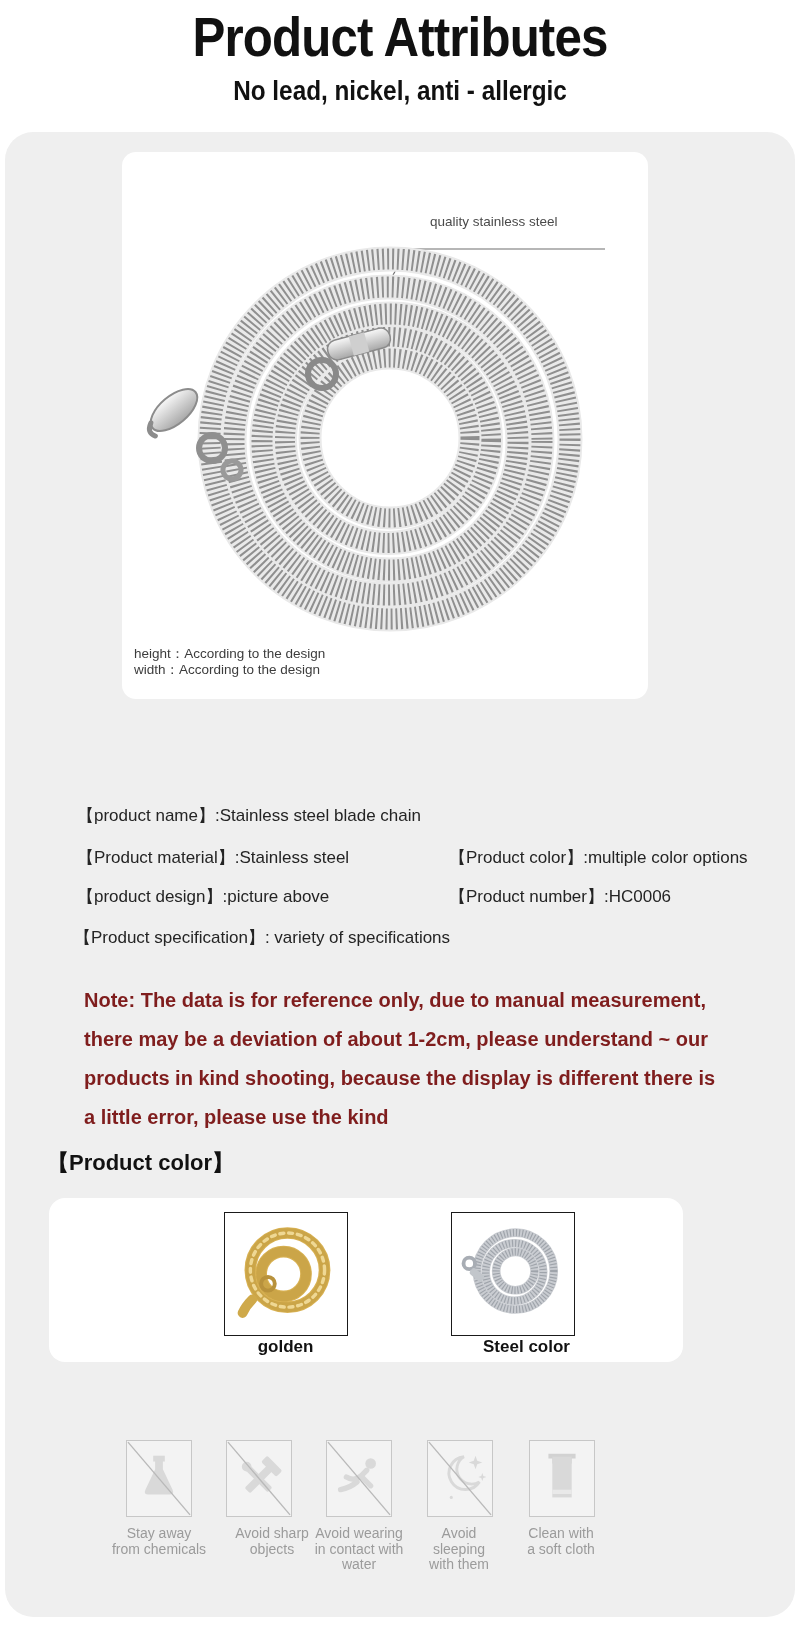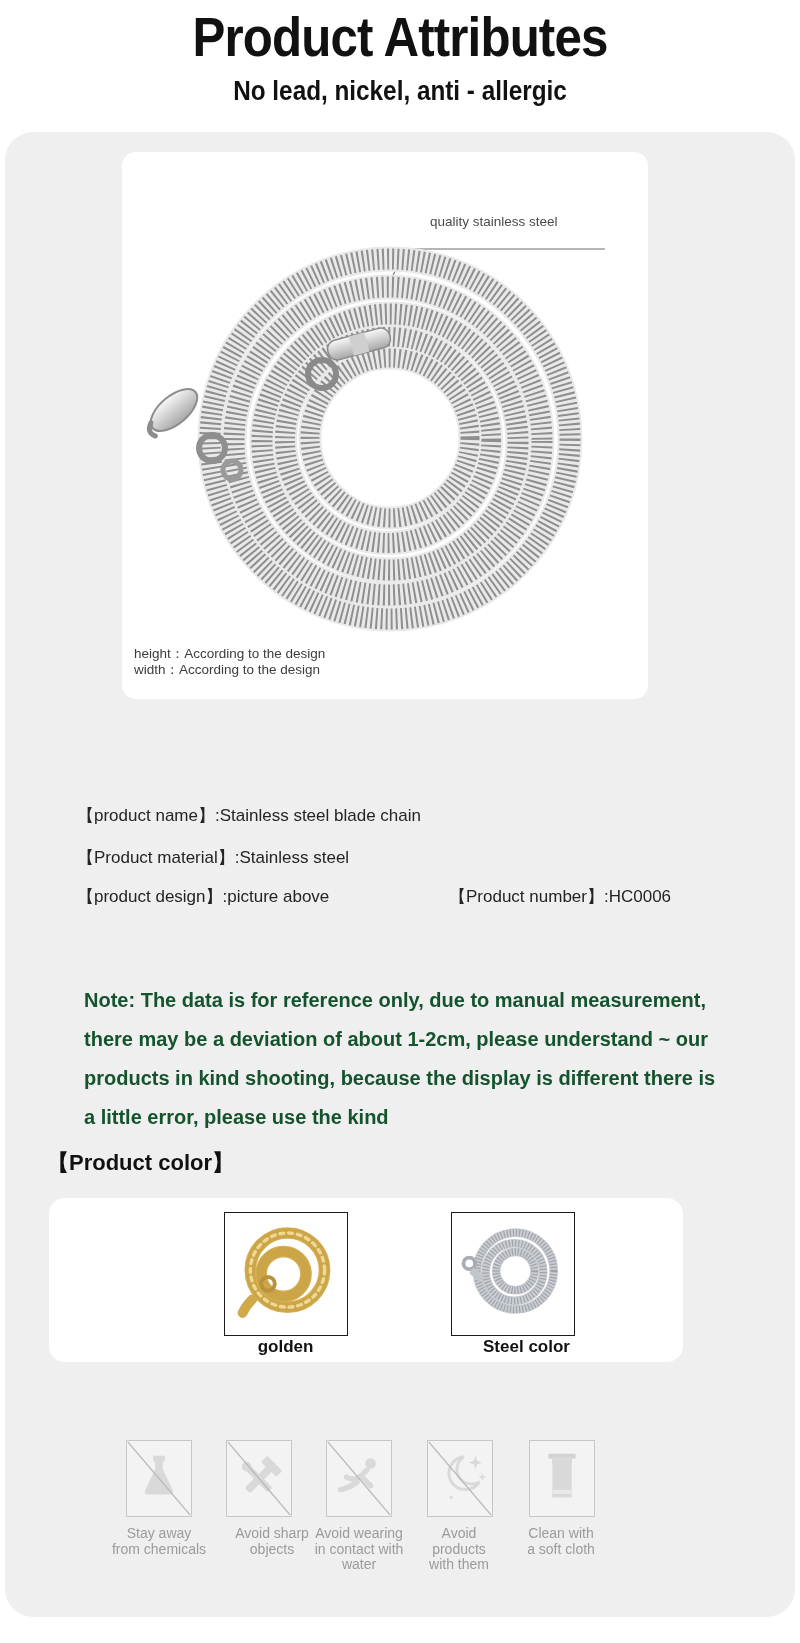--- a/index.html
+++ b/index.html
@@ -21,21 +21,21 @@
   .photo-svg{position:absolute;left:0;top:0;}
   .annotation{position:absolute;left:308px;top:62px;font-size:13.5px;color:#4a4a4a;white-space:nowrap;}
   .dim{position:absolute;left:12px;font-size:13.5px;color:#3c3c3c;white-space:nowrap;}
   .dim.h{top:493px;} .dim.w{top:509px;}
 
   .detail{position:absolute;font-size:17px;color:#242424;white-space:nowrap;}
   .detail .lab{letter-spacing:0;} .detail .val{}
   .d1{left:72px;top:672px;} .d2{left:72px;top:714px;} .d3{left:444px;top:714px;}
   .d4{left:72px;top:753px;} .d5{left:444px;top:753px;} .d6{left:69px;top:794px;}
 
-  .note{position:absolute;left:79px;top:849px;font-size:20px;font-weight:bold;color:#14532d;
+  .note{position:absolute;left:79px;top:849px;font-size:20px;font-weight:bold;color:#7f1d1d;
         line-height:39px;}
   .note span{display:block;white-space:nowrap;}
 
   .color-heading{position:absolute;left:42px;top:1016px;font-size:22px;font-weight:bold;color:#111;white-space:nowrap;}
 
   .color-card{position:absolute;left:44px;top:1066px;width:634px;height:164px;
               background:#ffffff;border-radius:16px;}
   .swatch{position:absolute;top:14px;width:122px;height:122px;background:#ffffff;
           border:1px solid #1a1a1a;overflow:hidden;}
   .swatch.gold{left:175px;} .swatch.steel{left:402px;}
@@ -104,25 +104,31 @@
       <div class="dim h">height：According to the design</div>
       <div class="dim w">width：According to the design</div>
     </div>
 
     <div class="detail d1">
       <span class="lab">【product name】</span><span class="val">:Stainless steel blade chain</span>
     </div>
     <div class="detail d2">
       <span class="lab">【Product material】</span><span class="val">:Stainless steel</span>
     </div>
+    <div class="detail d3">
+      <span class="lab">【Product color】</span><span class="val">:multiple color options</span>
+    </div>
     <div class="detail d4">
       <span class="lab">【product design】</span><span class="val">:picture above</span>
     </div>
     <div class="detail d5">
       <span class="lab">【Product number】</span><span class="val">:HC0006</span>
+    </div>
+    <div class="detail d6">
+      <span class="lab">【Product specification】</span><span class="val">: variety of specifications</span>
     </div>
 
     <div class="note">
       <span>Note: The data is for reference only, due to manual measurement,</span>
       <span>there may be a deviation of about 1-2cm, please understand ~ our</span>
       <span>products in kind shooting, because the display is different there is</span>
       <span>a little error, please use the kind</span>
     </div>
 
     <div class="color-heading">【Product color】</div>
@@ -225,21 +231,21 @@
       <span>objects</span>
       <span></span>
     </div>
     <div class="care-caption" style="left:288px;">
       <span>Avoid wearing</span>
       <span>in contact with</span>
       <span>water</span>
     </div>
     <div class="care-caption" style="left:388px;">
       <span>Avoid</span>
-      <span>products</span>
+      <span>sleeping</span>
       <span>with them</span>
     </div>
     <div class="care-caption" style="left:490px;">
       <span>Clean with</span>
       <span>a soft cloth</span>
       <span></span>
     </div>
 
   </div>
 </div>

